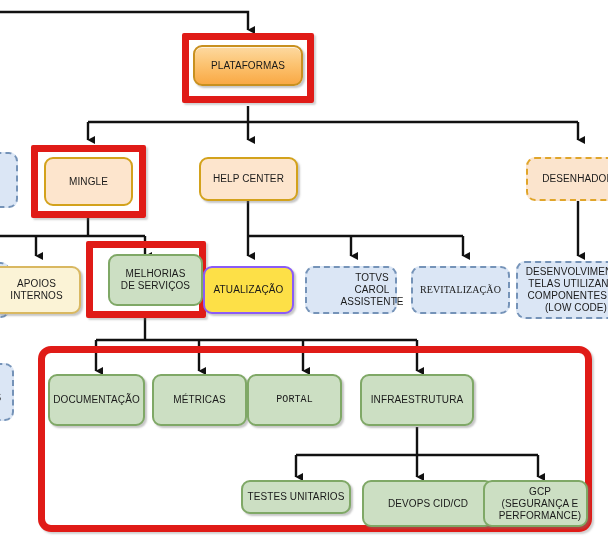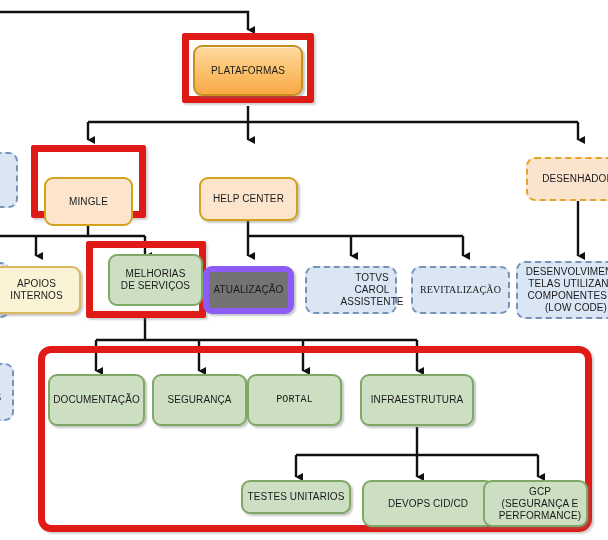--- a/index.html
+++ b/index.html
@@ -47,33 +47,32 @@
   }
   
   .n-orange {
     background: linear-gradient(180deg, #fdd9a0 0%, #fcc473 45%, #f9a945 100%);
     border: 2px solid #c8901f;
     box-shadow: inset 0 1px 0 rgba(255,255,255,.65);
   }
   .n-peach {
     background: #fde5cd;
     border: 2px solid #d3a21c;
-    margin-top: 20px;
   }
   .n-cream {
     background: #fbf3d6;
     border: 2px solid #d9b861;
   }
   .n-green {
     background: #ccdfc3;
     border: 2px solid #7fa866;
   }
   .n-blue {
-    background: #737373;
-    border: 6px solid #8b5cf6;
+    background: #fde047;
+    border: 2px solid #8b5cf6;
   }
   .n-blue-dash {
     background: #dbe6f5;
     border: 2px dashed #7593b8;
   }
   .n-peach-dash {
     background: #fbe4cd;
     border: 2px dashed #e0a52a;
   }
   
@@ -149,21 +148,21 @@
   </svg>
 
   <div class="redframe sharp" style="left:182px; top:33px; width:132px; height:70px;"></div>
 
   <div class="redframe sharp" style="left:31px; top:145px; width:115px; height:73px;"></div>
 
   <div class="redframe sharp" style="left:86px; top:241px; width:120px; height:77px;"></div>
 
   <div class="redframe rounded" style="left:38px; top:346px; width:554px; height:186px;"></div>
 
-  <div class="node n-orange shadowed" style="left:193px; top:45px; width:110px; height:51px;">
+  <div class="node n-orange shadowed" style="left:193px; top:45px; width:110px; height:41px;">
     <span class="lbl">PLATAFORMAS</span>
   </div>
 
   <div class="node n-blue-dash" style="left:-34px; top:152px; width:52px; height:56px;">
     
   </div>
 
   <div class="node n-peach" style="left:44px; top:157px; width:89px; height:49px;">
     <span class="lbl">MINGLE</span>
   </div>
@@ -213,21 +212,21 @@
   <div class="node n-blue-dash" style="left:-42px; top:363px; width:56px; height:58px;">
     <span class="lbl">O DE
 TIVOS</span>
   </div>
 
   <div class="node n-green shadowed" style="left:48px; top:374px; width:97px; height:52px;">
     <span class="lbl">DOCUMENTAÇÃO</span>
   </div>
 
   <div class="node n-green shadowed" style="left:152px; top:374px; width:95px; height:52px;">
-    <span class="lbl">SEGURANÇA</span>
+    <span class="lbl">MÉTRICAS</span>
   </div>
 
   <div class="node n-green shadowed" style="left:247px; top:374px; width:95px; height:52px;font-family:Liberation Mono, monospace;">
     <span class="lbl">PORTAL</span>
   </div>
 
   <div class="node n-green shadowed" style="left:360px; top:374px; width:114px; height:52px;">
     <span class="lbl">INFRAESTRUTURA</span>
   </div>
 

